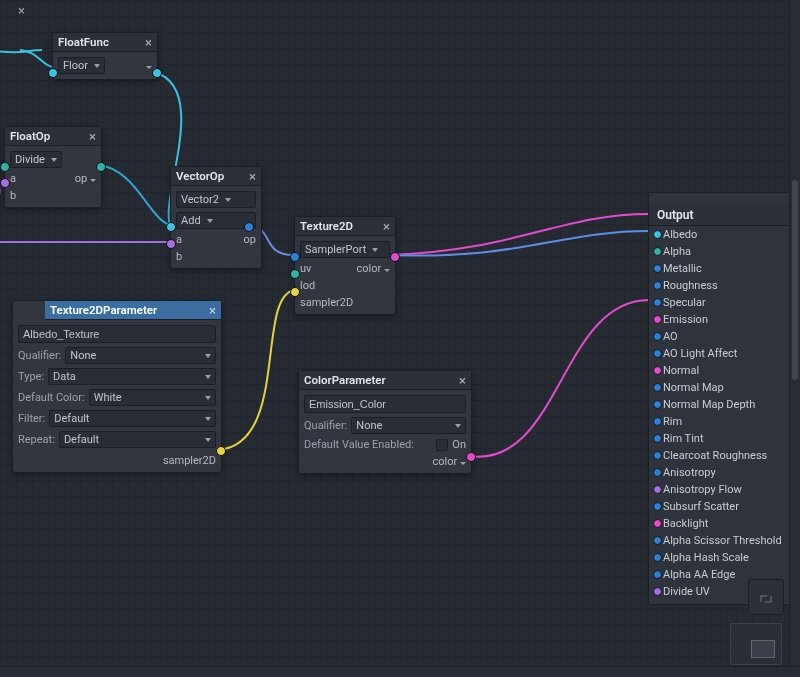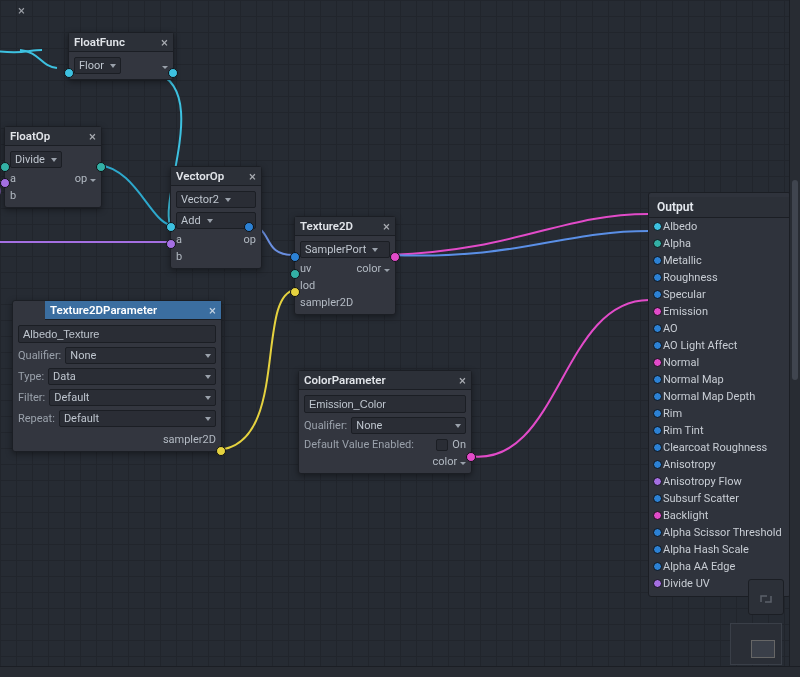--- a/index.html
+++ b/index.html
@@ -147,21 +147,21 @@
     width:10px;height:10px;border:1px solid #1b1e24;background:#2a2d35;display:inline-block;border-radius:2px;
     margin-right:4px;
   }
 
   
   .outnode {
     position:absolute;
     background:#2f333c;
     border:1px solid #1b1e24;
     border-radius:3px;
-    padding:4px 0 4px 0;
+    padding:12px 0 4px 0;
     min-width:140px;
   }
   .outnode .titlebar{
     background:#2c3038;color:#e6eaf0;font-weight:600;font-size:12px;
     padding:3px 8px;border-bottom:1px solid #1b1e24;
   }
   .outnode .orow{
     display:flex;align-items:center;gap:6px;
     padding:2px 8px 2px 14px;
     font-size:11px;
@@ -225,21 +225,21 @@
 
     <path d="M 390 255 C 520 250, 560 214, 649 214" stroke="#e24bc9" stroke-width="2" fill="none"></path>
 
     <path d="M 390 255 C 520 260, 560 231, 649 231" stroke="#5a8fe6" stroke-width="2" fill="none"></path>
 
     <path d="M 468 456 C 560 470, 560 300, 649 300" stroke="#e24bc9" stroke-width="2" fill="none"></path>
   </svg>
 
   <span class="floating-x close-x">×</span>
 
-  <div class="node" style="left:68px;top:32px;width:104px">
+  <div class="node" style="left:52px;top:32px;width:104px">
     <div class="titlebar">
       <span>FloatFunc</span>
       <span class="close-x">×</span>
     </div>
     <div class="body">
       <div class="row">
         <span class="dropdown">
           <span>Floor</span>
           <span class="caret"></span>
         </span>
@@ -348,20 +348,27 @@
         <span class="lbl">Qualifier:</span>
         <span class="val">
           <span>None</span>
           <span class="caret"></span>
         </span>
       </div>
       <div class="field">
         <span class="lbl">Type:</span>
         <span class="val">
           <span>Data</span>
+          <span class="caret"></span>
+        </span>
+      </div>
+      <div class="field">
+        <span class="lbl">Default Color:</span>
+        <span class="val">
+          <span>White</span>
           <span class="caret"></span>
         </span>
       </div>
       <div class="field">
         <span class="lbl">Filter:</span>
         <span class="val">
           <span>Default</span>
           <span class="caret"></span>
         </span>
       </div>

